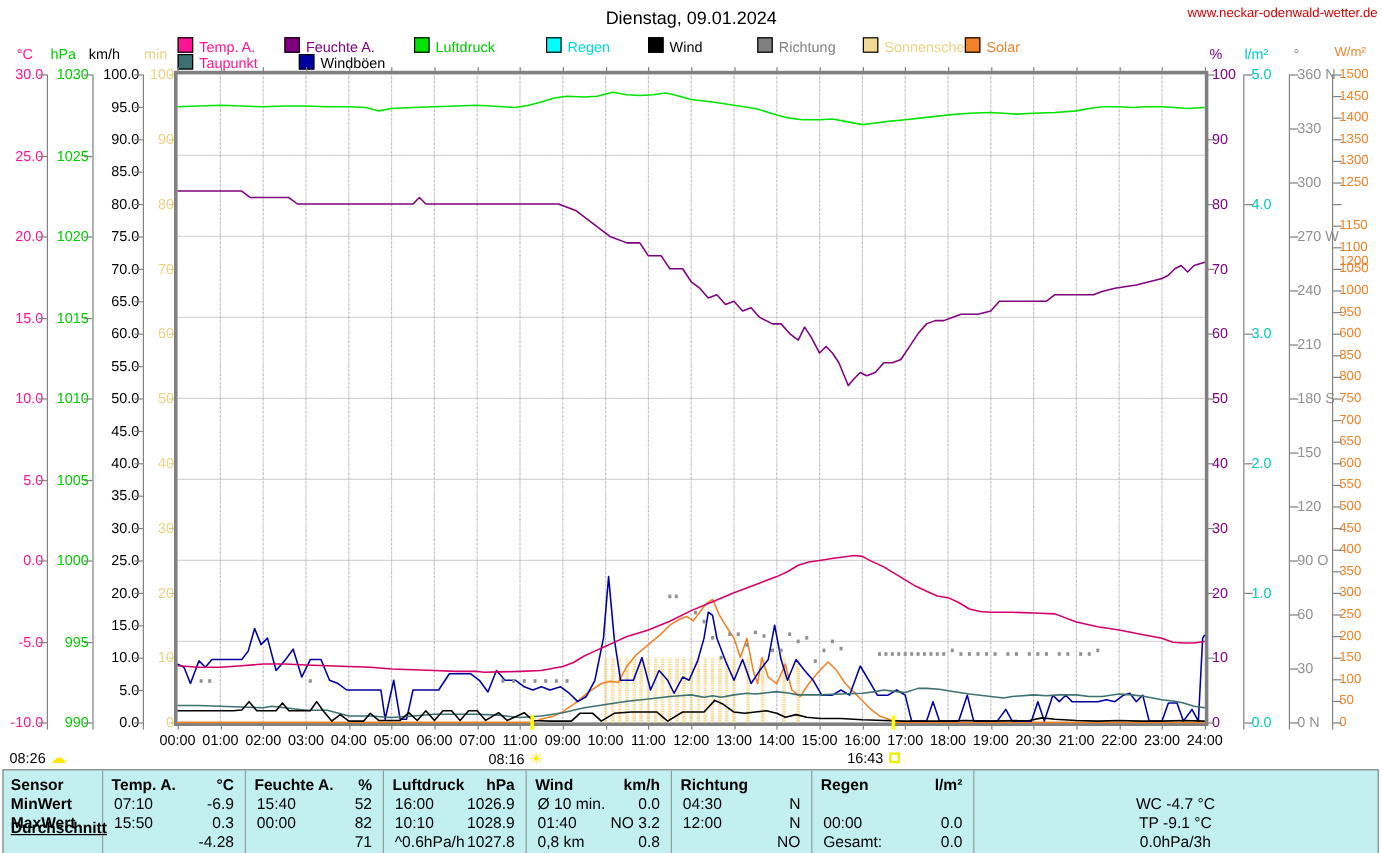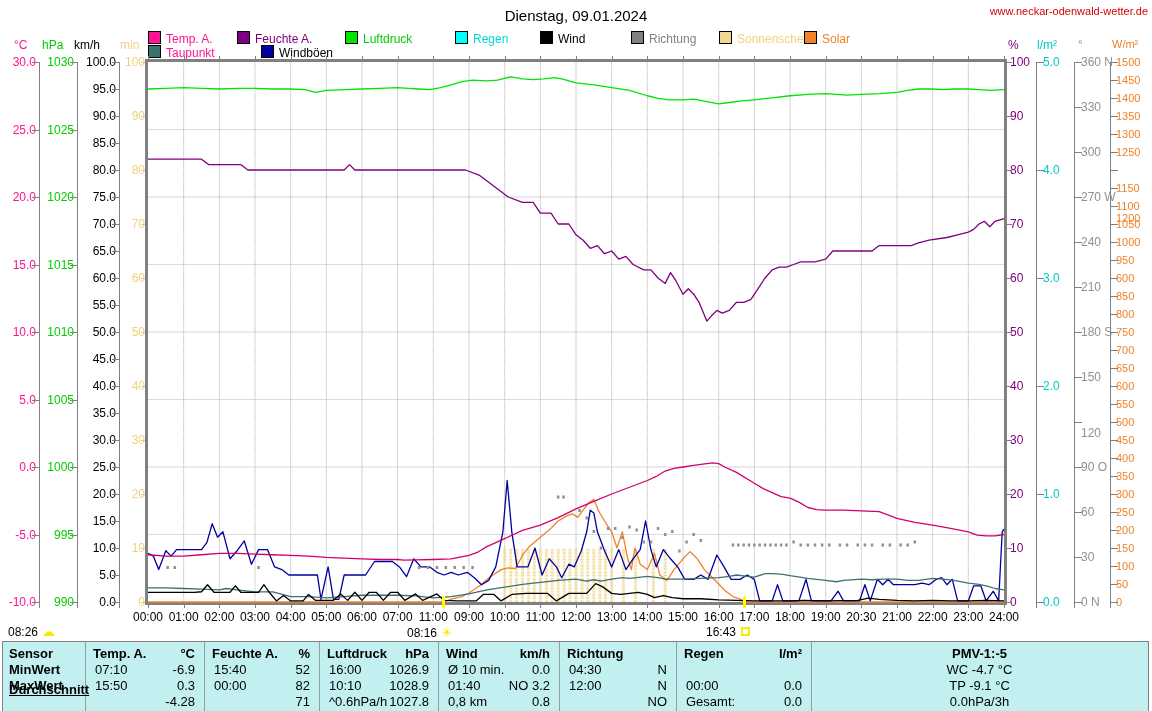--- a/index.html
+++ b/index.html
@@ -31,21 +31,21 @@
   <div id="legend">
       <div class="legend-item" style="position: absolute; left: 148px; top: 31px; white-space: nowrap;"><span class="legend-swatch" style="background: rgb(255, 20, 147);"></span><span class="legend-label" style="color: rgb(255, 20, 147);">Temp. A.</span></div>
       <div class="legend-item" style="position: absolute; left: 237px; top: 31px; white-space: nowrap;"><span class="legend-swatch" style="background: rgb(128, 0, 128);"></span><span class="legend-label" style="color: rgb(128, 0, 128);">Feuchte A.</span></div>
       <div class="legend-item" style="position: absolute; left: 345px; top: 31px; white-space: nowrap;"><span class="legend-swatch" style="background: rgb(0, 228, 0);"></span><span class="legend-label" style="color: rgb(0, 204, 0);">Luftdruck</span></div>
       <div class="legend-item" style="position: absolute; left: 455px; top: 31px; white-space: nowrap;"><span class="legend-swatch" style="background: rgb(0, 255, 255);"></span><span class="legend-label" style="color: rgb(0, 216, 216);">Regen</span></div>
       <div class="legend-item" style="position: absolute; left: 540px; top: 31px; white-space: nowrap;"><span class="legend-swatch" style="background: rgb(0, 0, 0);"></span><span class="legend-label" style="color: rgb(0, 0, 0);">Wind</span></div>
       <div class="legend-item" style="position: absolute; left: 631px; top: 31px; white-space: nowrap;"><span class="legend-swatch" style="background: rgb(128, 128, 128);"></span><span class="legend-label" style="color: rgb(128, 128, 128);">Richtung</span></div>
       <div class="legend-item" style="position: absolute; left: 719px; top: 31px; white-space: nowrap;"><span class="legend-swatch" style="background: rgb(242, 217, 147);"></span><span class="legend-label" style="color: rgb(238, 210, 128);">Sonnenschein</span></div>
       <div class="legend-item" style="position: absolute; left: 804px; top: 31px; white-space: nowrap;"><span class="legend-swatch" style="background: rgb(240, 130, 40);"></span><span class="legend-label" style="color: rgb(240, 130, 40);">Solar</span></div>
       <div class="legend-item" style="position: absolute; left: 148px; top: 45px; white-space: nowrap;"><span class="legend-swatch" style="background: rgb(61, 112, 112);"></span><span class="legend-label" style="color: rgb(255, 20, 147);">Taupunkt</span></div>
-      <div class="legend-item" style="position: absolute; left: 249px; top: 45px; white-space: nowrap; padding-left: 12px;"><span class="legend-swatch" style="background: rgb(0, 0, 160);"></span><span class="legend-label" style="color: rgb(0, 0, 0);">Windböen</span></div>
+      <div class="legend-item" style="position: absolute; left: 237px; top: 45px; white-space: nowrap; padding-left: 12px;"><span class="legend-swatch" style="background: rgb(0, 0, 160);"></span><span class="legend-label" style="color: rgb(0, 0, 0);">Windböen</span></div>
     </div>
   <div id="axes">
       <div style="position: absolute; left: 14px; top: 38px; color: rgb(255, 20, 147); font-size: 12px;">°C</div>
       <div class="axis-label" style="position: absolute; top: 56px; color: rgb(255, 20, 147); font-size: 12px; left: 0px; width: 36px; text-align: right;">30.0</div>
       <div style="position: absolute; left: 32px; top: 62px; width: 7px; height: 1px; background: rgb(128, 128, 128);"></div>
       <div class="axis-label" style="position: absolute; top: 123.5px; color: rgb(255, 20, 147); font-size: 12px; left: 0px; width: 36px; text-align: right;">25.0</div>
       <div style="position: absolute; left: 32px; top: 129.5px; width: 7px; height: 1px; background: rgb(128, 128, 128);"></div>
       <div class="axis-label" style="position: absolute; top: 191px; color: rgb(255, 20, 147); font-size: 12px; left: 0px; width: 36px; text-align: right;">20.0</div>
       <div style="position: absolute; left: 32px; top: 197px; width: 7px; height: 1px; background: rgb(128, 128, 128);"></div>
       <div class="axis-label" style="position: absolute; top: 258.5px; color: rgb(255, 20, 147); font-size: 12px; left: 0px; width: 36px; text-align: right;">15.0</div>
@@ -195,21 +195,21 @@
       <div class="axis-label" style="position: absolute; top: 191px; color: rgb(144, 144, 144); font-size: 12px; left: 1081px;">270 W</div>
       <div style="position: absolute; left: 1075px; top: 197px; width: 7px; height: 1px; background: rgb(128, 128, 128);"></div>
       <div class="axis-label" style="position: absolute; top: 236px; color: rgb(144, 144, 144); font-size: 12px; left: 1081px;">240</div>
       <div style="position: absolute; left: 1075px; top: 242px; width: 7px; height: 1px; background: rgb(128, 128, 128);"></div>
       <div class="axis-label" style="position: absolute; top: 281px; color: rgb(144, 144, 144); font-size: 12px; left: 1081px;">210</div>
       <div style="position: absolute; left: 1075px; top: 287px; width: 7px; height: 1px; background: rgb(128, 128, 128);"></div>
       <div class="axis-label" style="position: absolute; top: 326px; color: rgb(144, 144, 144); font-size: 12px; left: 1081px;">180 S</div>
       <div style="position: absolute; left: 1075px; top: 332px; width: 7px; height: 1px; background: rgb(128, 128, 128);"></div>
       <div class="axis-label" style="position: absolute; top: 371px; color: rgb(144, 144, 144); font-size: 12px; left: 1081px;">150</div>
       <div style="position: absolute; left: 1075px; top: 377px; width: 7px; height: 1px; background: rgb(128, 128, 128);"></div>
-      <div class="axis-label" style="position: absolute; top: 416px; color: rgb(144, 144, 144); font-size: 12px; left: 1081px; margin-top: 11px;">120</div>
+      <div class="axis-label" style="position: absolute; top: 416px; color: rgb(144, 144, 144); font-size: 12px; left: 1081px;">120</div>
       <div style="position: absolute; left: 1075px; top: 422px; width: 7px; height: 1px; background: rgb(128, 128, 128);"></div>
       <div class="axis-label" style="position: absolute; top: 461px; color: rgb(144, 144, 144); font-size: 12px; left: 1081px;">90 O</div>
       <div style="position: absolute; left: 1075px; top: 467px; width: 7px; height: 1px; background: rgb(128, 128, 128);"></div>
       <div class="axis-label" style="position: absolute; top: 506px; color: rgb(144, 144, 144); font-size: 12px; left: 1081px;">60</div>
       <div style="position: absolute; left: 1075px; top: 512px; width: 7px; height: 1px; background: rgb(128, 128, 128);"></div>
       <div class="axis-label" style="position: absolute; top: 551px; color: rgb(144, 144, 144); font-size: 12px; left: 1081px;">30</div>
       <div style="position: absolute; left: 1075px; top: 557px; width: 7px; height: 1px; background: rgb(128, 128, 128);"></div>
       <div class="axis-label" style="position: absolute; top: 596px; color: rgb(144, 144, 144); font-size: 12px; left: 1081px;">0 N</div>
       <div style="position: absolute; left: 1075px; top: 602px; width: 7px; height: 1px; background: rgb(128, 128, 128);"></div>
       <div style="position: absolute; left: 1074px; top: 62px; width: 1px; height: 546px; background: rgb(128, 128, 128);"></div>
@@ -533,20 +533,19 @@
       <div class="tcell" style="position: absolute; left: 556px; top: 20px; width: 108px; text-align: right;">N</div>
       <div class="tcell" style="position: absolute; left: 566px; top: 36px;">12:00</div>
       <div class="tcell" style="position: absolute; left: 556px; top: 36px; width: 108px; text-align: right;">N</div>
       <div class="tcell" style="position: absolute; left: 556px; top: 52px; width: 108px; text-align: right;">NO</div>
       <div class="tcell tbold" style="position: absolute; left: 681px; top: 4px; font-weight: bold;">Regen</div>
       <div class="tcell tbold" style="position: absolute; left: 673px; top: 4px; width: 126px; text-align: right; font-weight: bold;">l/m²</div>
       <div class="tcell" style="position: absolute; left: 683px; top: 36px;">00:00</div>
       <div class="tcell" style="position: absolute; left: 673px; top: 36px; width: 126px; text-align: right;">0.0</div>
       <div class="tcell" style="position: absolute; left: 683px; top: 52px;">Gesamt:</div>
       <div class="tcell" style="position: absolute; left: 673px; top: 52px; width: 126px; text-align: right;">0.0</div>
-      <div class="tcell tbold" style="position: absolute; left: 808px; top: 4px; width: 337px; text-align: center; font-weight: bold;">PMV-1:-5</div>
       <div class="tcell" style="position: absolute; left: 808px; top: 20px; width: 337px; text-align: center;">WC -4.7 °C</div>
       <div class="tcell" style="position: absolute; left: 808px; top: 36px; width: 337px; text-align: center;">TP -9.1 °C</div>
       <div class="tcell" style="position: absolute; left: 808px; top: 52px; width: 337px; text-align: center;">0.0hPa/3h</div>
     </div>
 <div style="position: absolute; left: 441.963px; top: 596px; width: 3px; height: 12px; background: rgb(255, 255, 0);"></div>
     <div style="position: absolute; left: 743.347px; top: 596px; width: 3px; height: 12px; background: rgb(255, 255, 0);"></div>
   </div>
 
 </body></html>

